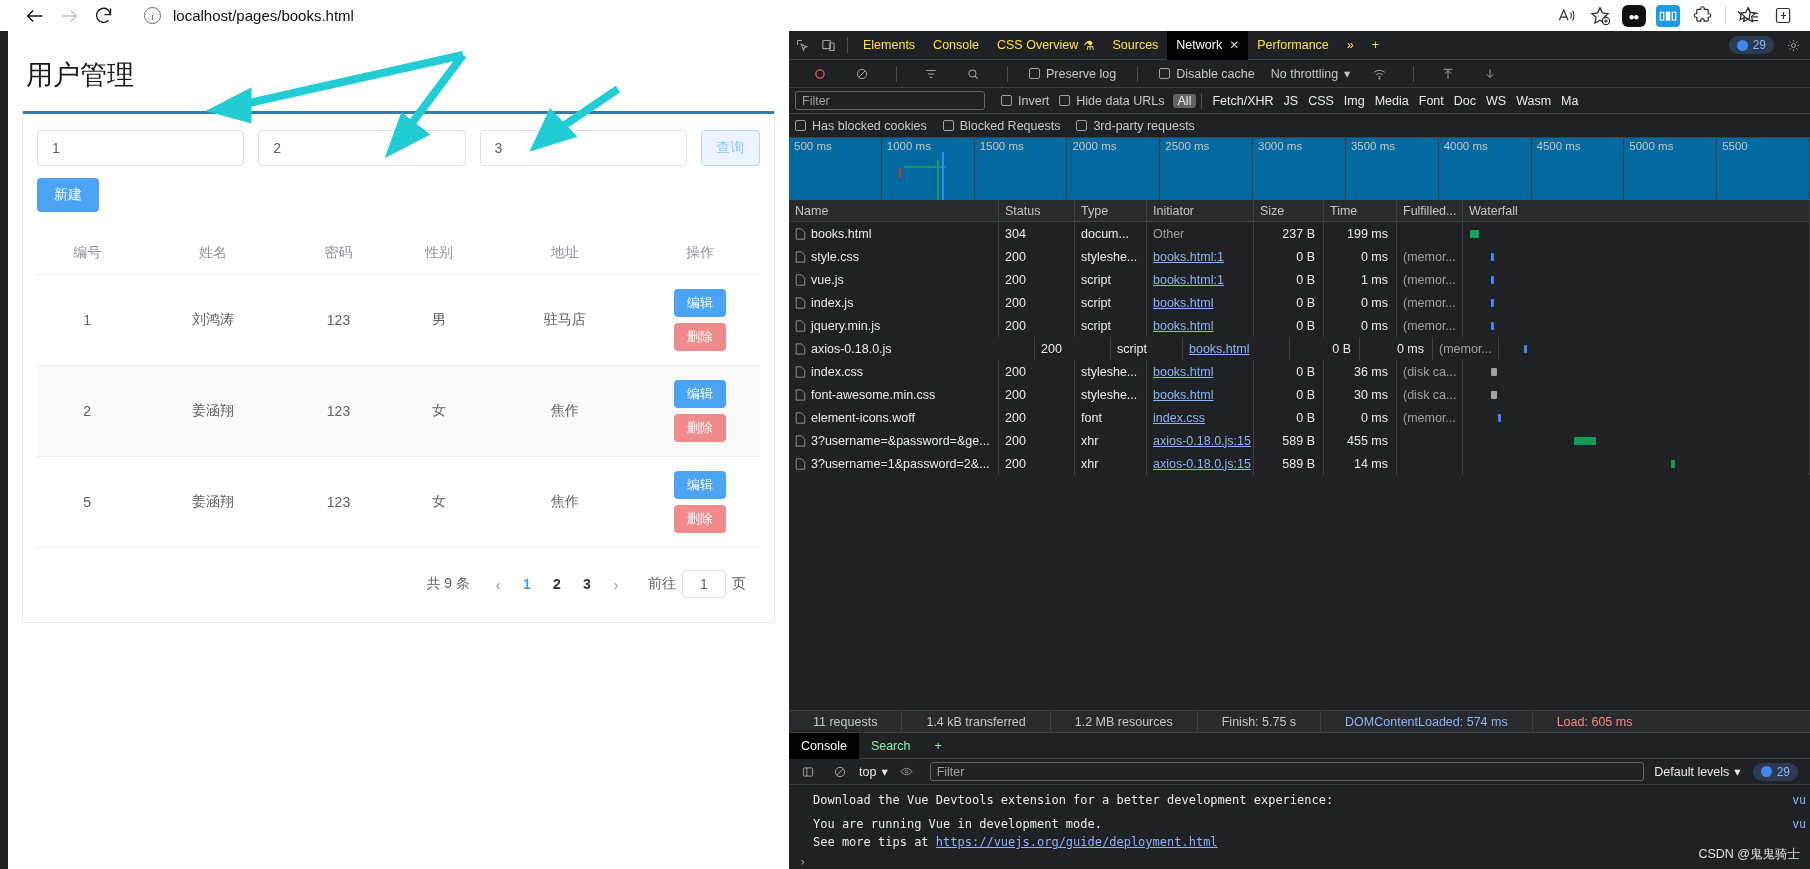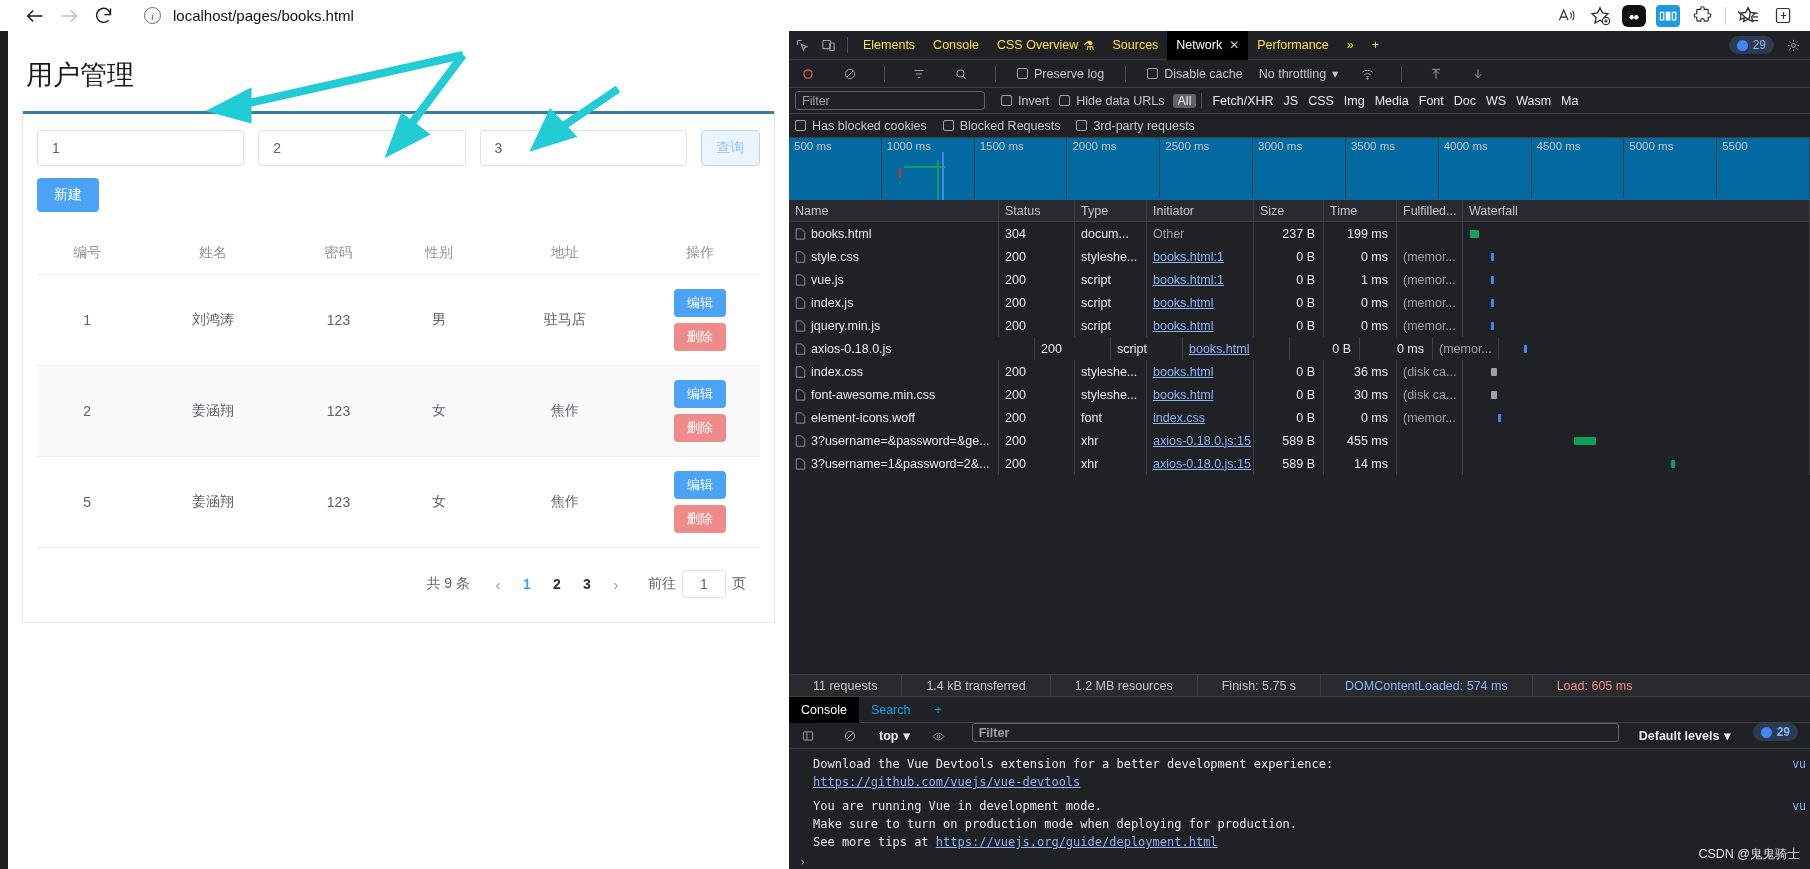--- a/index.html
+++ b/index.html
@@ -142,21 +142,21 @@
   .dt-tab .closex { margin-left:7px; color:#cfcfcf; font-size:12px; }
   #dt-tab-sep { width:1px; height:16px; background:#4a4d50; margin:0 6px; }
   .dt-right { margin-left:auto; display:flex; align-items:center; padding-right:4px; }
   .issue-chip {
     background:#2d3b50; color:#8ab4f8; border-radius:9px; height:18px; padding:0 8px;
     display:flex; align-items:center; gap:5px; font-size:12px; margin-right:6px;
   }
   .issue-dot { width:11px;height:11px;border-radius:50%;background:#4285f4; display:inline-block;}
 
   #dt-toolbar {
-    height:28px; display:flex; align-items:center; gap:16px; padding:0 6px;
+    height:28px; display:flex; align-items:center; gap:16px; padding:0 18px;
     border-bottom:1px solid #3c4043; flex:0 0 auto; color:#c4c7c5;
   }
   .tb-sep { width:1px; height:16px; background:#4a4d50; margin:0 5px; }
   .cbox {
     width:11px; height:11px; border:1px solid #9aa0a6; border-radius:2px;
     display:inline-block; margin-right:6px; vertical-align:-1px; background:#202124;
   }
   .tb-label { display:flex; align-items:center; color:#c4c7c5; font-size:12.5px; white-space:nowrap;}
   #throttle-sel { display:flex; align-items:center; gap:6px; color:#c4c7c5; }
 
@@ -210,26 +210,25 @@
     height:22px; display:flex; align-items:center; gap:0; border-top:1px solid #3c4043;
     background:#292a2d; color:#c4c7c5; font-size:12.5px; flex:0 0 auto;
   }
   .st-item { padding:0 24px; border-right:1px solid #3c4043; height:22px; display:flex; align-items:center; }
   .st-item.nb { border-right:none; }
   .st-blue { color:#8ab4f8; }
 
   
   #drawer { flex:0 0 auto; border-top:1px solid #3c4043; background:#202124; }
   #drawer-tabs { height:26px; display:flex; align-items:center; border-bottom:1px solid #3c4043; }
-  .dw-tab { padding:0 12px; height:26px; display:flex; align-items:center; color:#0ea5e9; font-size:12.5px; }
+  .dw-tab { padding:0 12px; height:26px; display:flex; align-items:center; color:#86efac; font-size:12.5px; }
   .dw-tab.active { background:#000; color:#fff; }
   #console-toolbar {
-    height:26px; display:flex; gap:16px; padding:0 6px;
+    height:26px; display:flex; align-items:center; gap:6px; padding:0 6px;
     border-bottom:1px solid #3c4043;
-    font-weight:bold;
   }
   #ctx-sel { display:flex; align-items:center; gap:5px; color:#e8eaed; }
   #console-filter {
     flex:1 1 auto; height:19px; background:#202124; border:1px solid #5f6368;
     border-radius:3px; color:#9aa0a6; padding:0 6px; display:flex; align-items:center; margin:0 4px;
   }
   #levels { display:flex; align-items:center; gap:5px; color:#e8eaed; white-space:nowrap; }
   #console-body {
     padding:6px 0 0 0; font-family:"DejaVu Sans Mono", monospace; font-size:12px;
     color:#e8eaed; position:relative;
@@ -833,31 +832,25 @@
         <span class="issue-dot"></span>
         <span>29</span>
       </div>
     </div>
 
     <div id="console-body">
       <div class="cmsg">
         <span>Download the Vue Devtools extension for a better development experience:</span>
         <span class="csrc">vu</span>
       </div>
-      <div class="cmsg">
-        <a href="#">https://github.com/vuejs/vue-devtools</a>
-      </div>
       <div class="cmsg" style="margin-top:6px;">
         <span>You are running Vue in development mode.</span>
         <span class="csrc">vu</span>
       </div>
       <div class="cmsg">
-        <span>Make sure to turn on production mode when deploying for production.</span>
-      </div>
-      <div class="cmsg">
         <span>See more tips at </span><a href="#">https://vuejs.org/guide/deployment.html</a>
       </div>
       <div id="prompt-row">›</div>
     </div>
   </div>
 </div>
 
 <div id="watermark">CSDN @鬼鬼骑士</div>
 
 </body></html>

